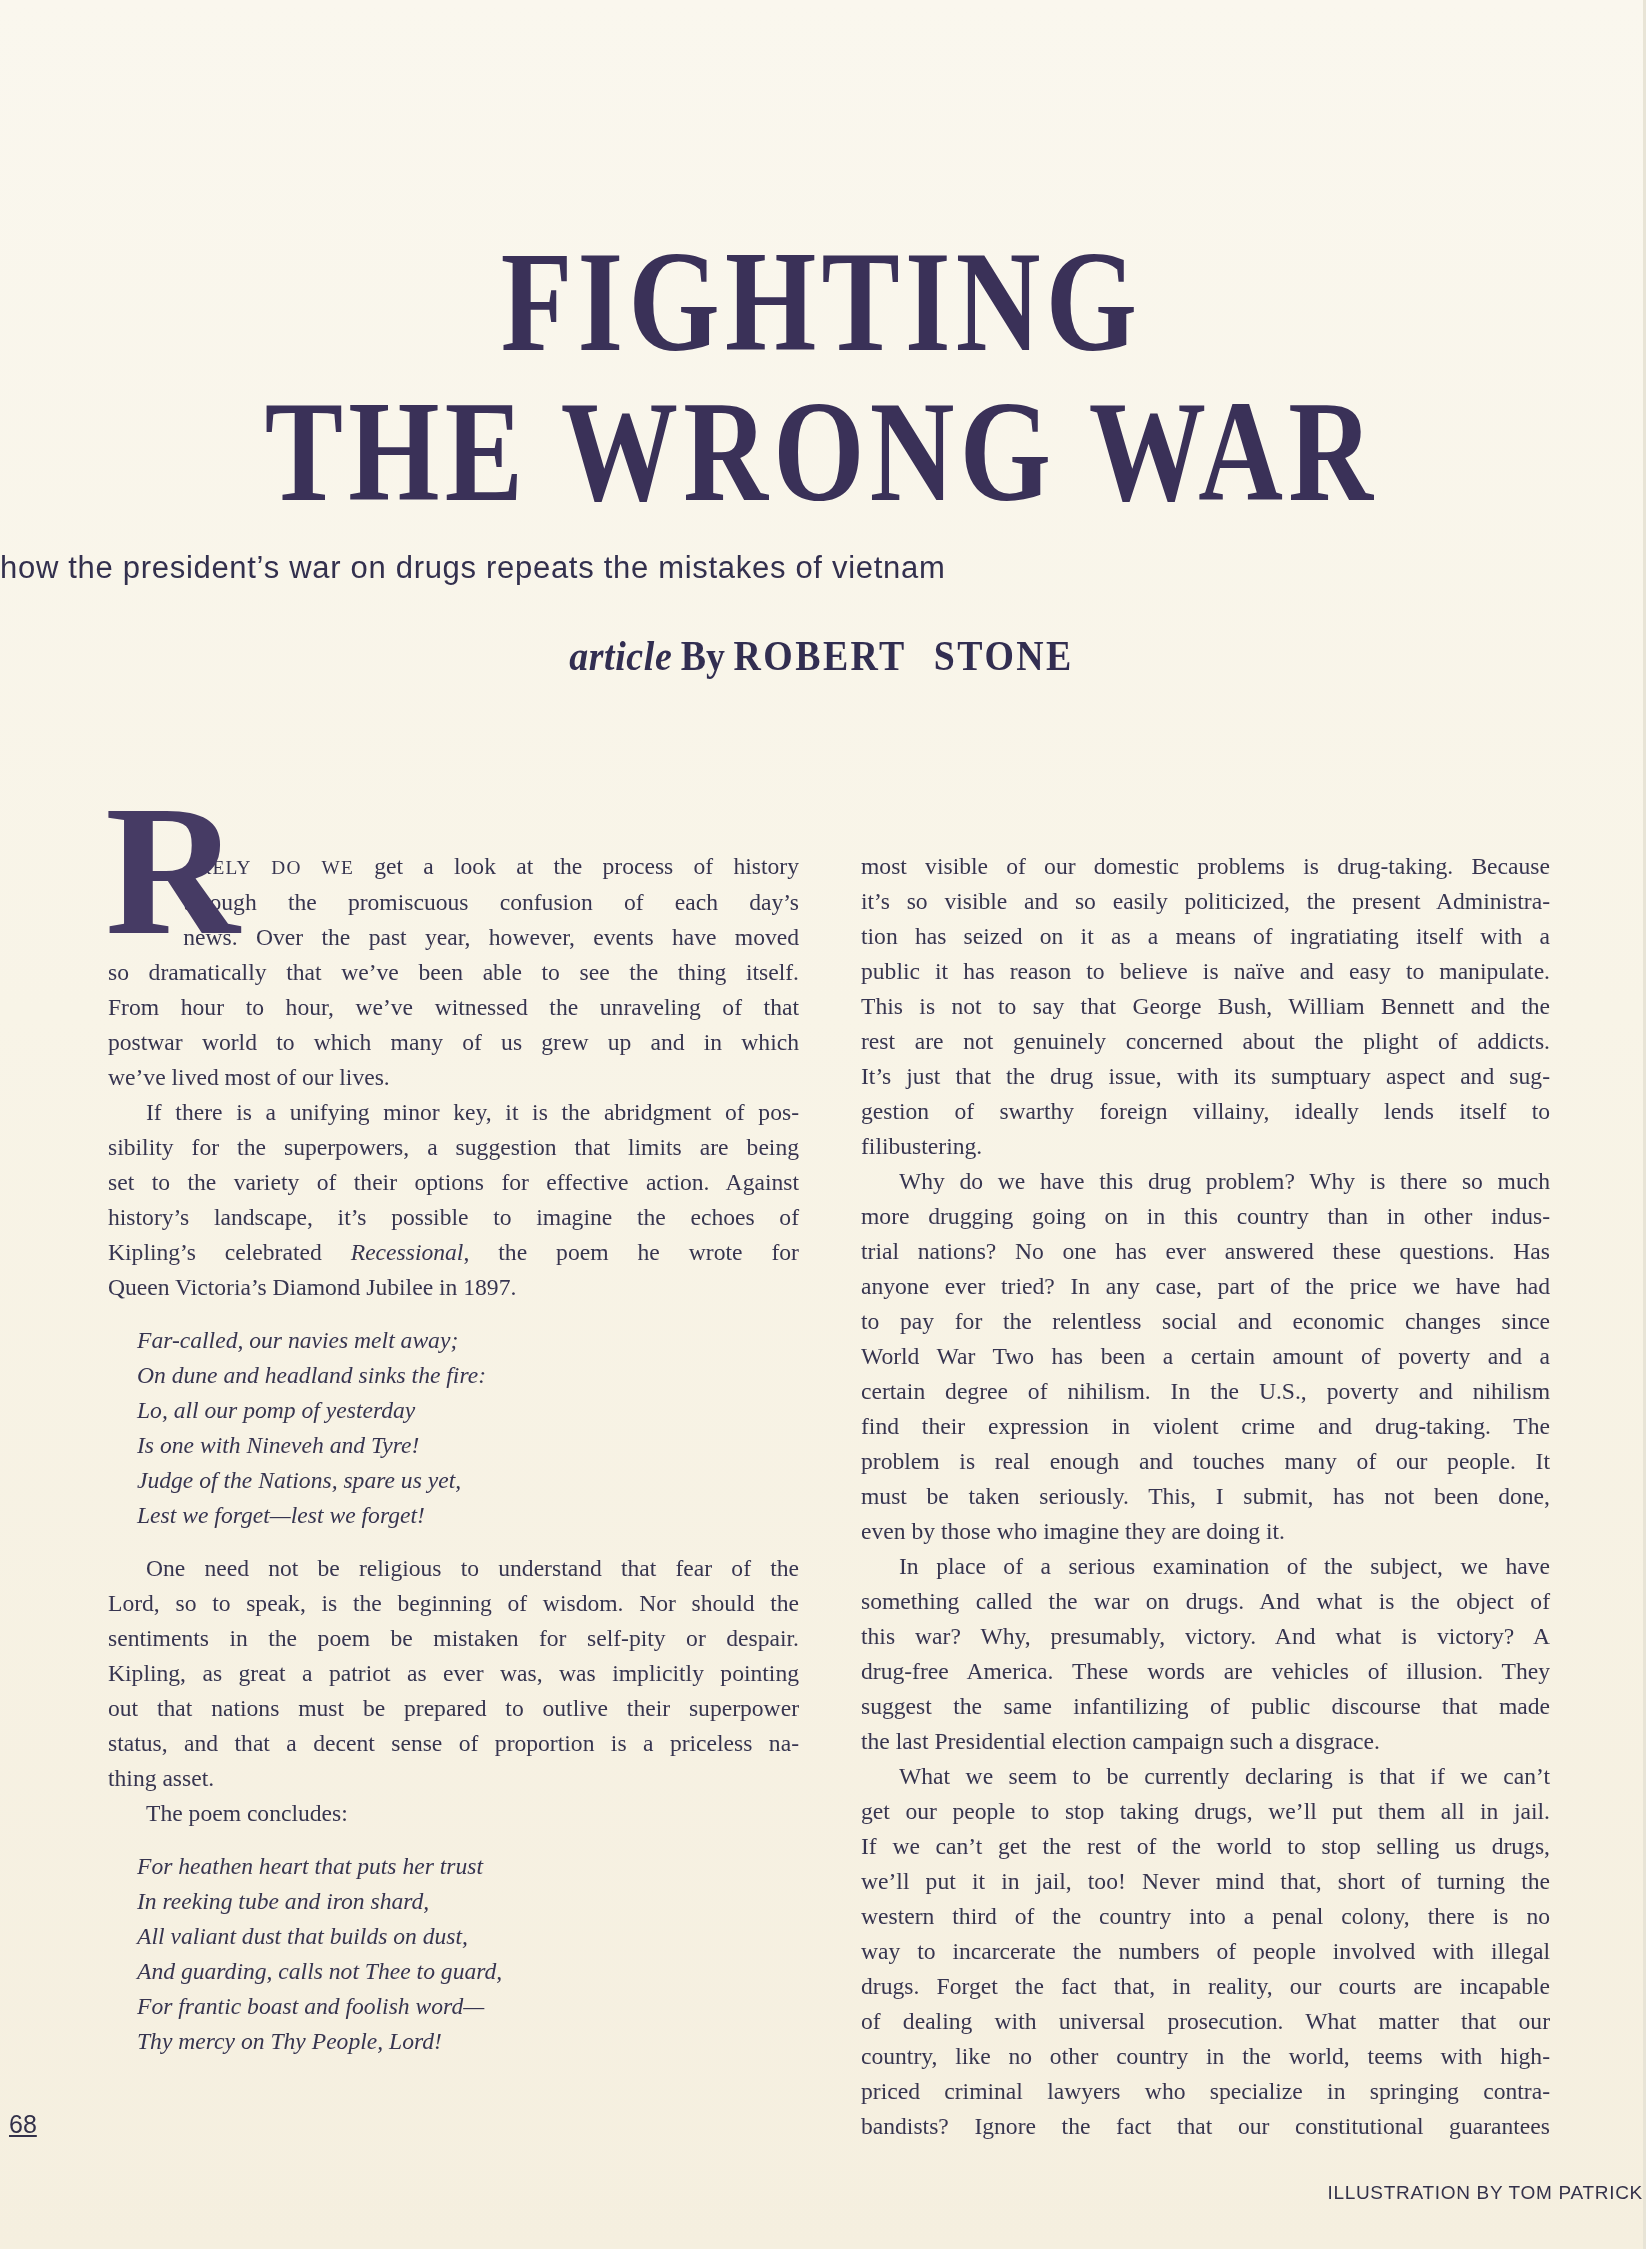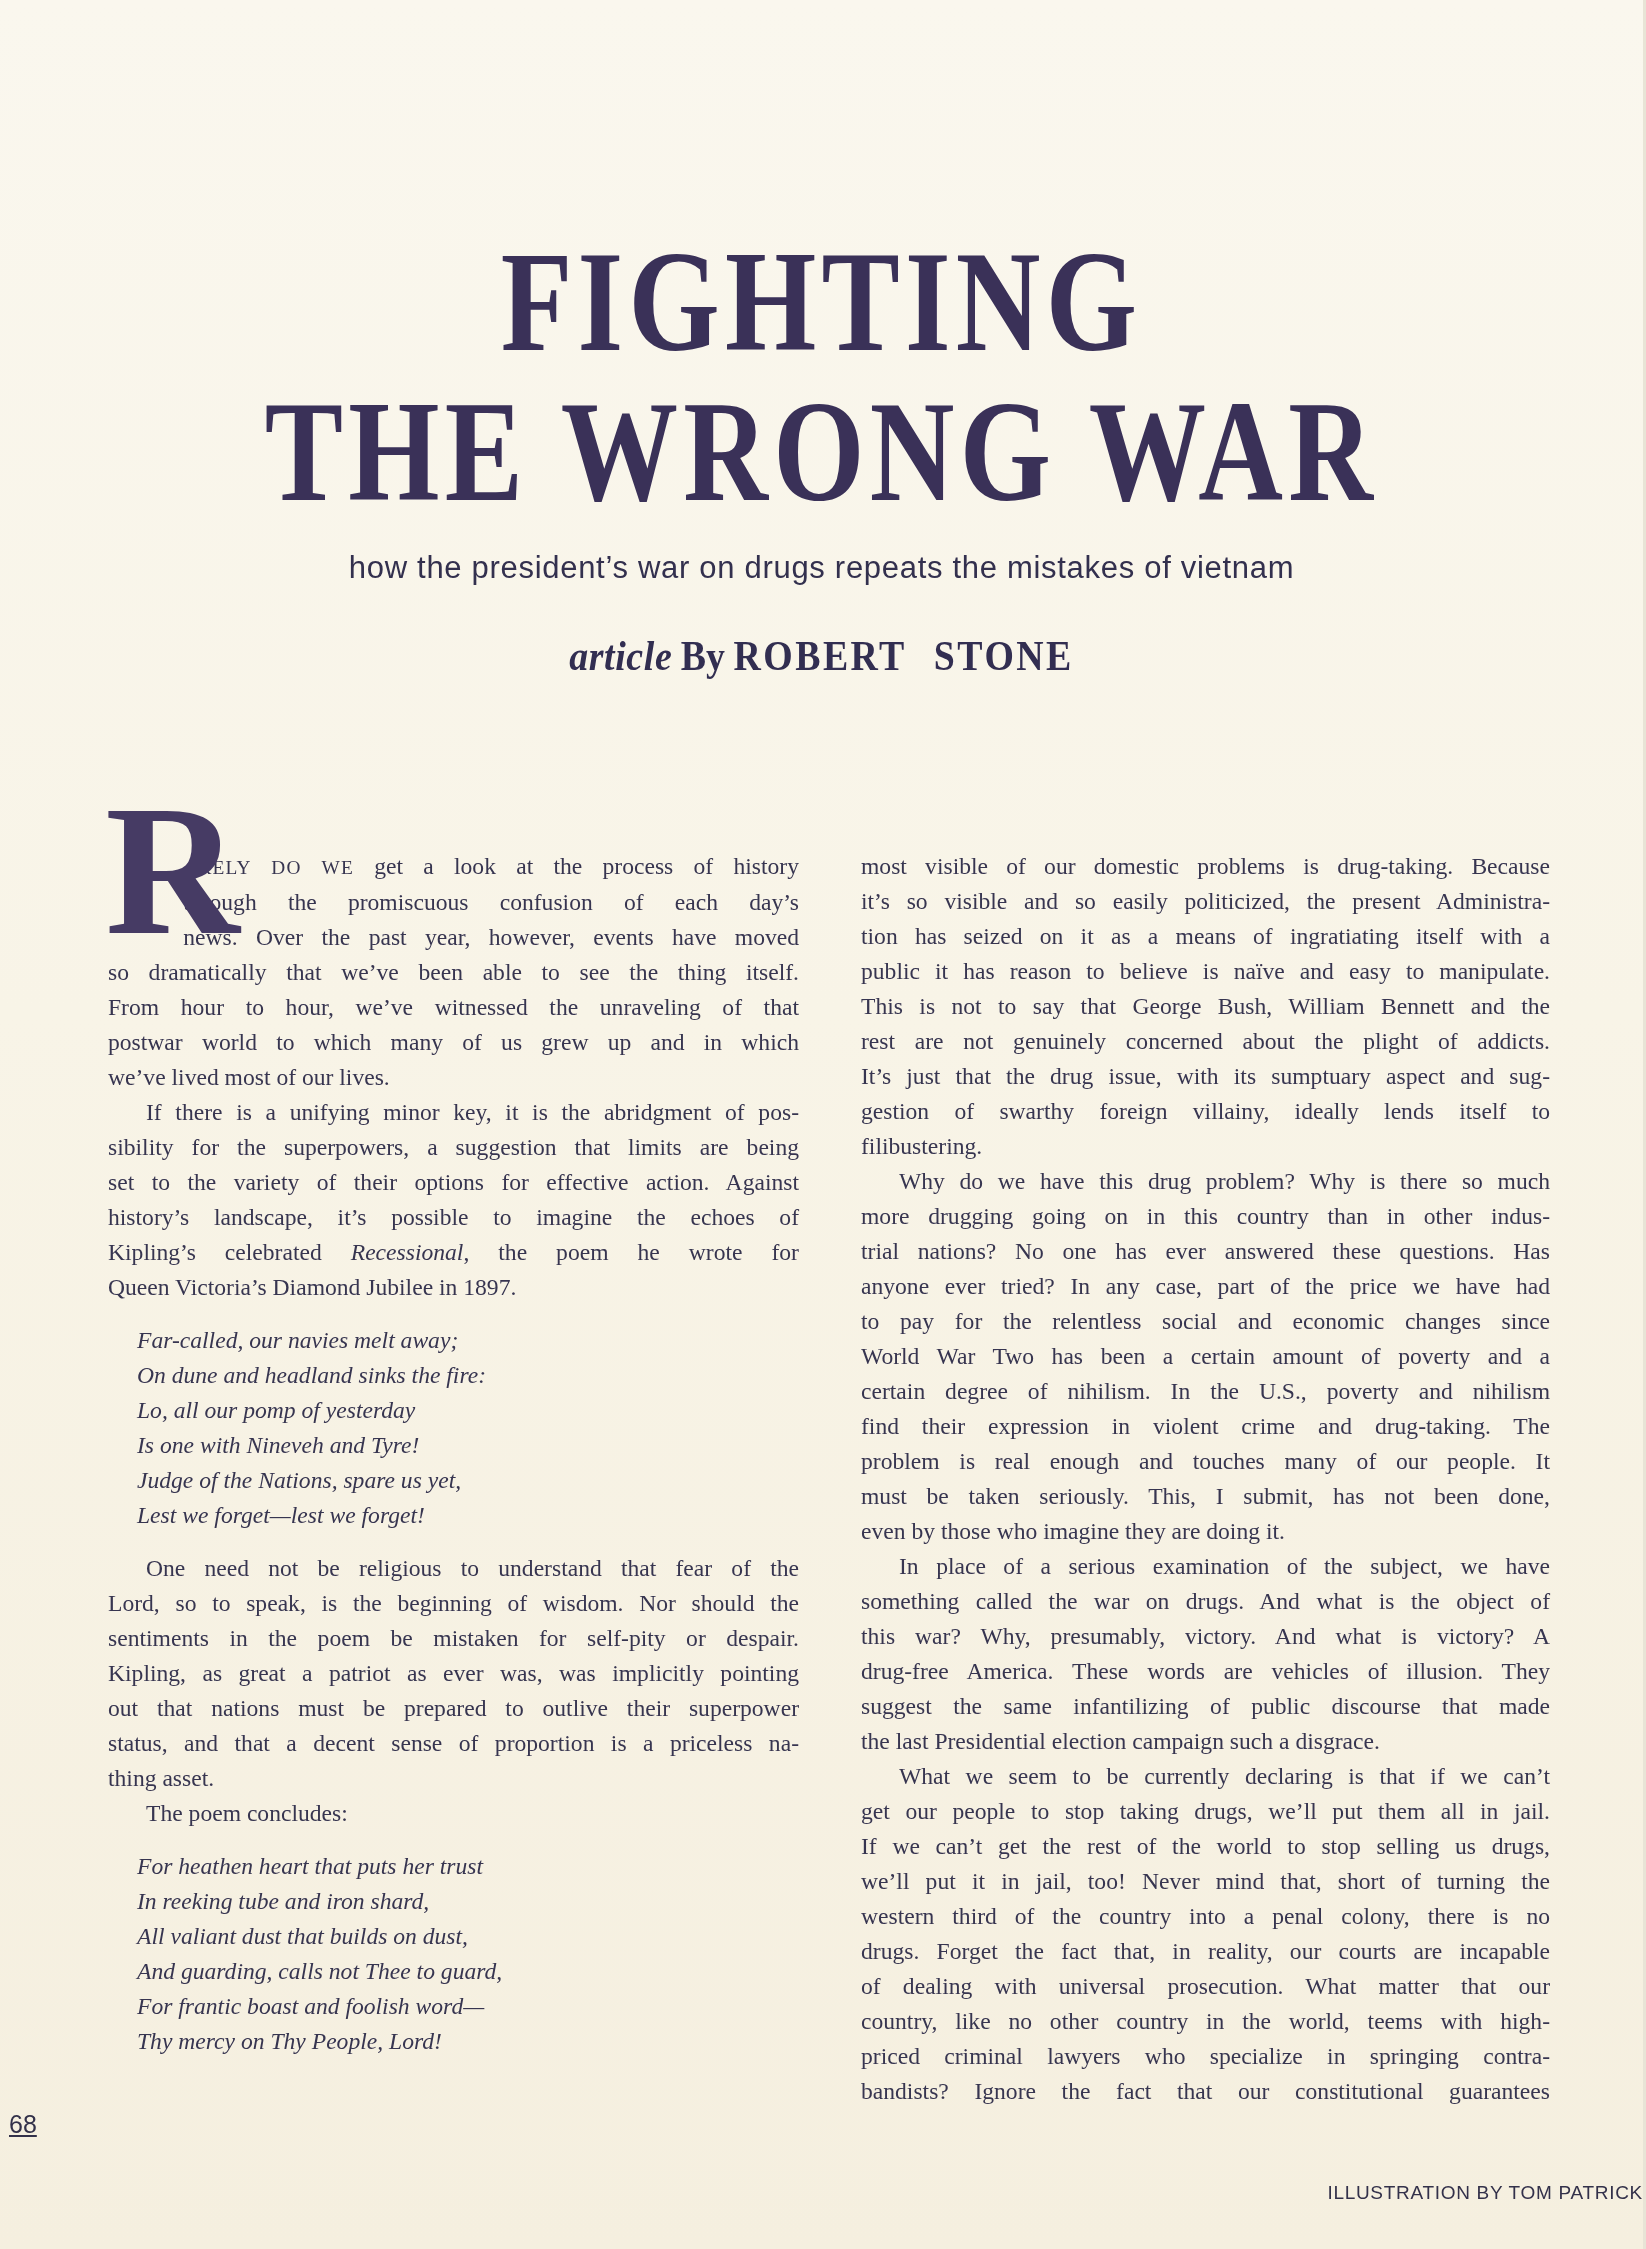--- a/index.html
+++ b/index.html
@@ -23,21 +23,20 @@
     letter-spacing:0.045em;
     transform:scaleX(0.82);
     transform-origin:50% 0;
     white-space:nowrap;
   }
   .title-1 { top:231px; font-size:143px; }
   .title-2 { top:381px; font-size:143px; }
 
   .subtitle {
     position:absolute; top:550px; left:0; right:0;
-    text-align:center;
     font-family:"Liberation Sans", sans-serif;
     font-size:31px; letter-spacing:0.7px;
     color:#33304e;
   }
 
   .byline {
     position:absolute; top:631px; left:0; right:0;
     text-align:center;
     font-weight:bold; font-size:43px;
     color:#322e51;
@@ -195,20 +194,21 @@
         <div class="line j">drug-free America. These words are vehicles of illusion. They</div>
         <div class="line j">suggest the same infantilizing of public discourse that made</div>
         <div class="line">the last Presidential election campaign such a disgrace.</div>
       </div>
       <div class="block para">
         <div class="line j ind">What we seem to be currently declaring is that if we can’t</div>
         <div class="line j">get our people to stop taking drugs, we’ll put them all in jail.</div>
         <div class="line j">If we can’t get the rest of the world to stop selling us drugs,</div>
         <div class="line j">we’ll put it in jail, too! Never mind that, short of turning the</div>
         <div class="line j">western third of the country into a penal colony, there is no</div>
+        <div class="line j">way to incarcerate the numbers of people involved with illegal</div>
         <div class="line j">drugs. Forget the fact that, in reality, our courts are incapable</div>
         <div class="line j">of dealing with universal prosecution. What matter that our</div>
         <div class="line j">country, like no other country in the world, teems with high-</div>
         <div class="line j">priced criminal lawyers who specialize in springing contra-</div>
         <div class="line j">bandists? Ignore the fact that our constitutional guarantees</div>
       </div>
     </div>
 
   <div class="page-num">68</div>
 

